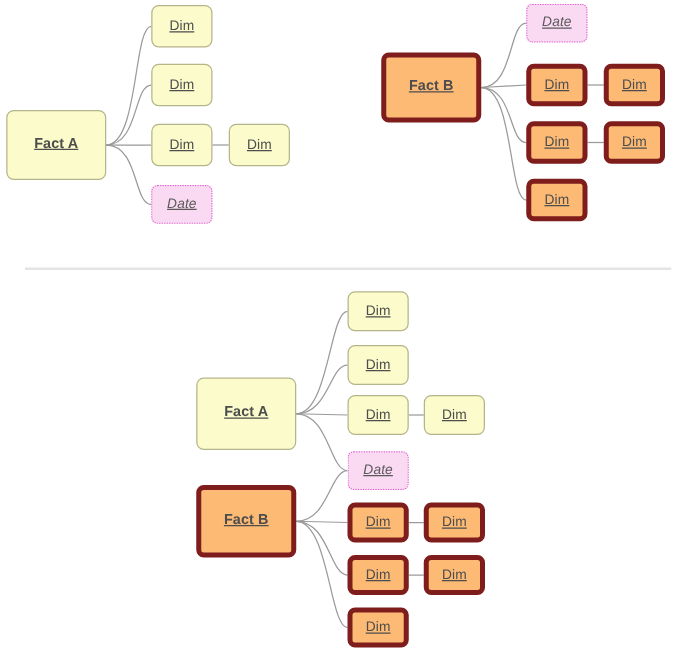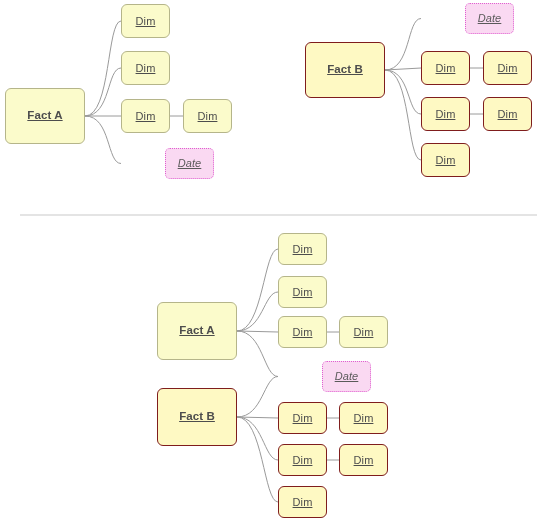--- a/index.html
+++ b/index.html
@@ -43,30 +43,29 @@
   }
   .node.fact {
     font-weight: bold;
     font-size: 11.5px;
   }
   .node.yellow {
     background: #fbfbcb;
     border: 1px solid #b5b58a;
   }
   .node.orange {
-    background: #fef9c3;
-    border: 1px solid #7f1d1d;
+    background: #fdba74;
+    border: 4px solid #7f1d1d;
   }
   .node.date {
     background: #fad9f2;
     border: 1.4px dotted #e05fd0;
     font-style: italic;
     color: #5a5a5a;
     border-radius: 5px;
-    margin-left: 44px;
   }
   .divider {
     position: absolute;
     background: #e4e4e4;
     height: 1.5px;
   }
 </style>
 </head>
 <body>
 

